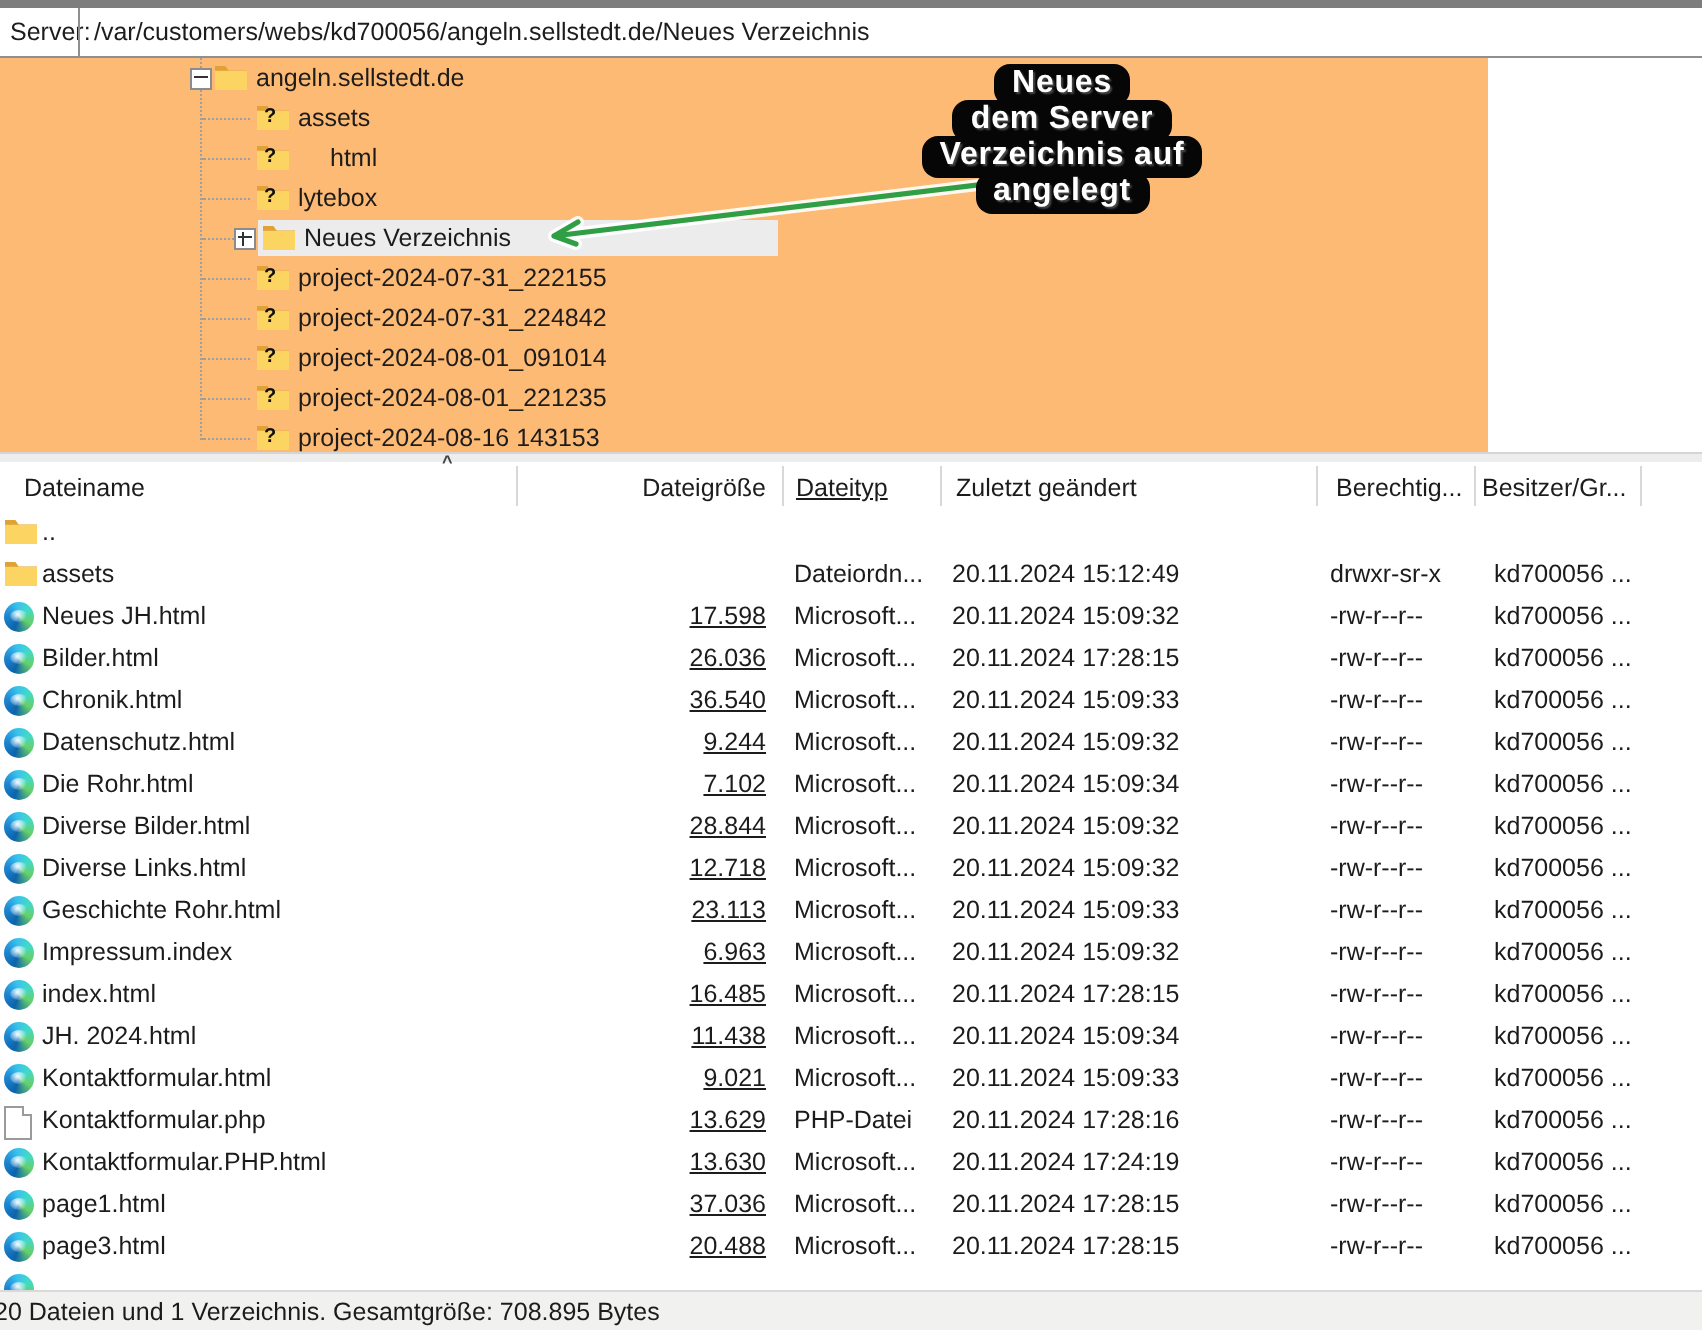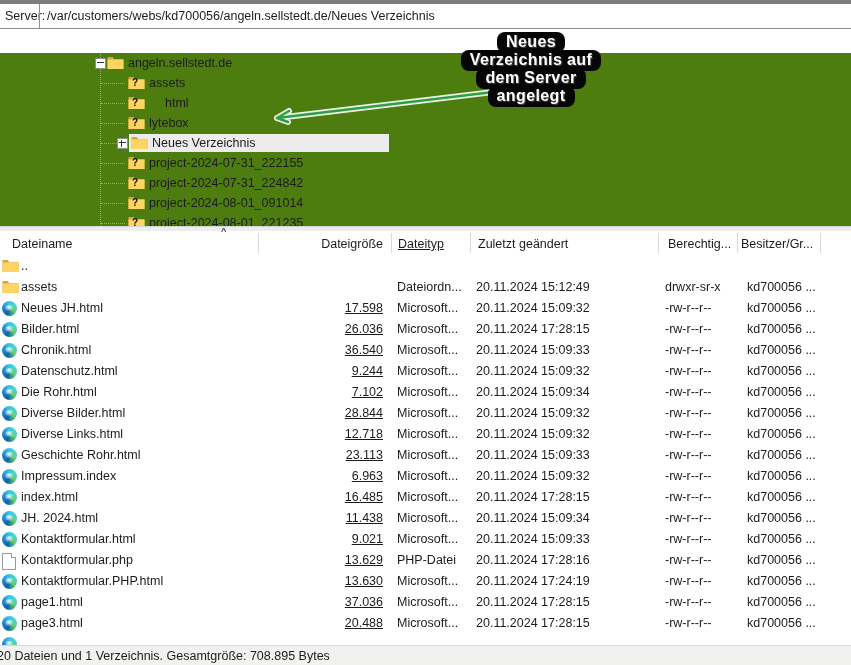--- a/index.html
+++ b/index.html
@@ -9,21 +9,21 @@
   
   .top-strip{position:absolute;left:0;top:0;width:851px;height:4px;background:#7d7d7d;}
   .toolbar{position:absolute;left:0;top:4px;width:851px;height:24px;background:#fff;
            border-bottom:1px solid #8f8f8f;}
   .server-label{position:absolute;left:5px;top:0;height:24px;line-height:24px;}
   .toolbar-sep{position:absolute;left:39px;top:0;width:1px;height:24px;background:#8f8f8f;}
   .path-field{position:absolute;left:47px;top:0;right:0;height:24px;line-height:24px;
               white-space:nowrap;overflow:hidden;}
 
   
-  .tree-panel{position:absolute;left:0;top:29px;width:851px;height:197px;overflow:hidden;background:#4d7c0f;margin-top:24px;}
+  .tree-panel{position:absolute;left:0;top:29px;width:744px;height:197px;overflow:hidden;background:#fdba74;}
   .tree-vline{position:absolute;left:100px;top:0;width:1px;height:191px;border-left:1px dotted #9f9f9f;}
   .tree-row{position:absolute;left:0;width:420px;height:20px;}
   .tree-stub{position:absolute;top:10px;height:1px;border-top:1px dotted #9f9f9f;}
   .expander{position:absolute;width:9px;height:9px;border:1px solid #8c8c8c;background:#fff;}
   .expander::before{content:"";position:absolute;left:1px;right:1px;top:3px;height:1px;background:#333;}
   .expander.plus::after{content:"";position:absolute;top:1px;bottom:1px;left:3px;width:1px;background:#333;}
   .tree-label{position:absolute;top:2px;line-height:16px;white-space:nowrap;}
   .tree-hl{background:#ececec;}
 
   
@@ -216,22 +216,22 @@
       </div>
   </div>
 
   <svg class="arrow-svg" viewBox="0 0 300 52">
     <path d="M283 10 L17 42 M17 42 l12 -7 M17 42 l11 4" fill="none" stroke="#ffffff" stroke-width="6" stroke-linecap="round" opacity="0.9"></path>
     <path d="M283 10 L17 42 M17 42 l12 -7 M17 42 l11 4" fill="none" stroke="#2f9e45" stroke-width="2.6" stroke-linecap="round"></path>
   </svg>
 
   <div class="anno">
     <span>Neues</span>
+    <span>dem Server</span>
     <span>Verzeichnis auf</span>
-    <span>dem Server</span>
     <span>angelegt</span>
   </div>
 
   <div class="list-header">
     <div class="header-strip"></div>
     <span class="sort-caret">^</span>
     <span class="hcell" style="left:12px;">Dateiname</span>
     <span class="hcell" style="left:300px;width:83px;text-align:right;">Dateigröße</span>
     <span class="hcell" style="left:398px;text-decoration:underline;">Dateityp</span>
     <span class="hcell" style="left:478px;">Zuletzt geändert</span>

